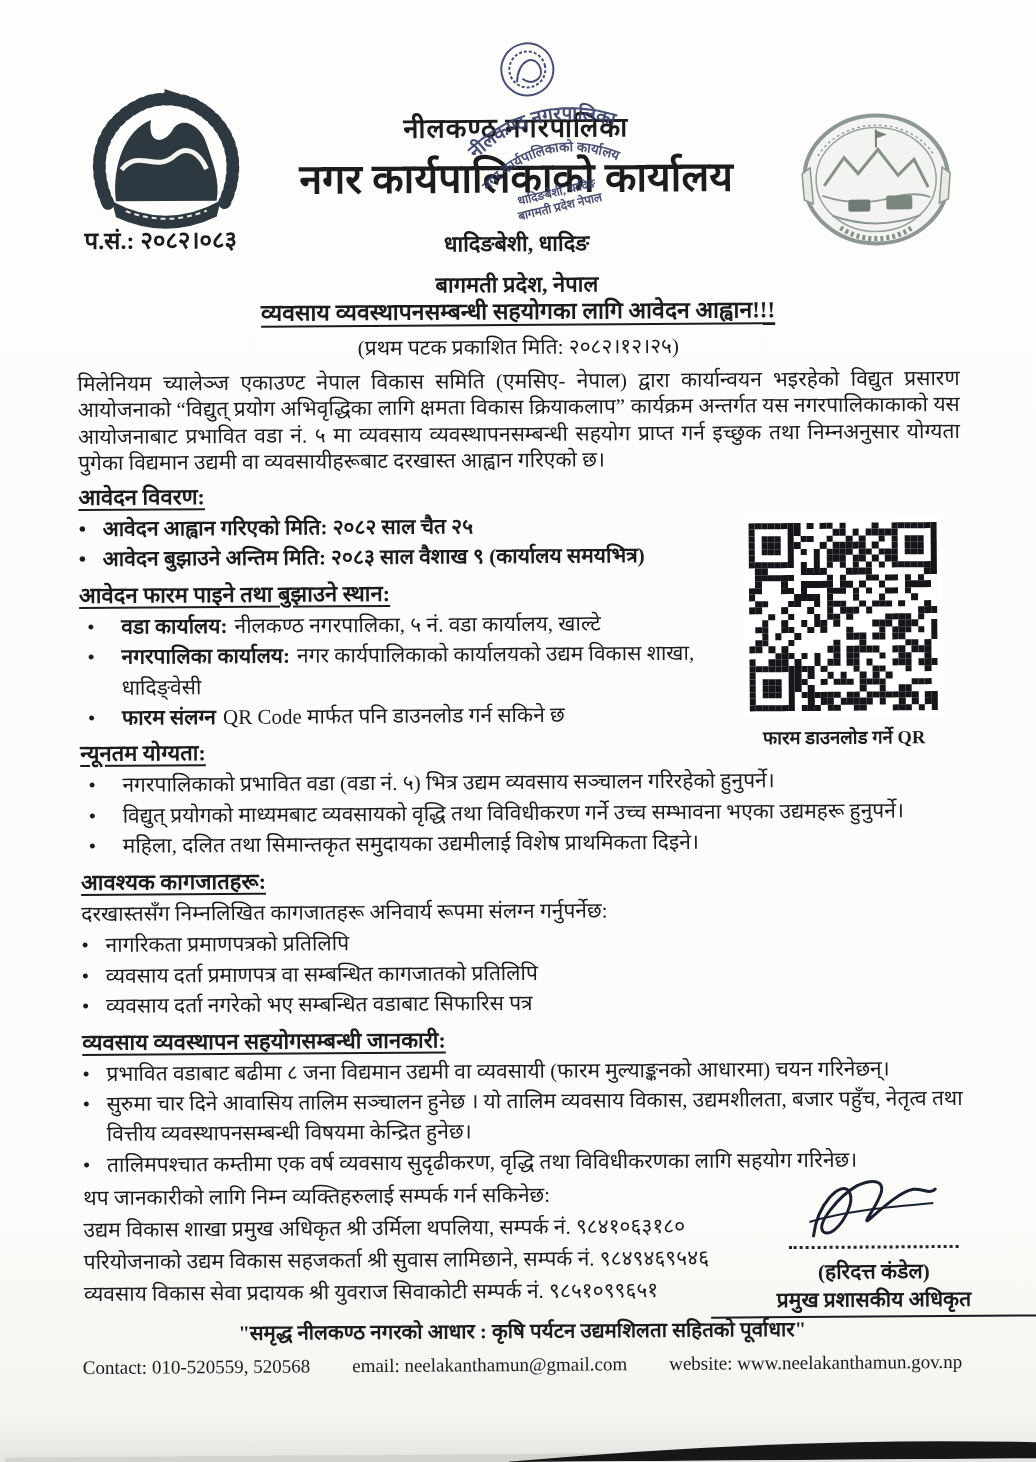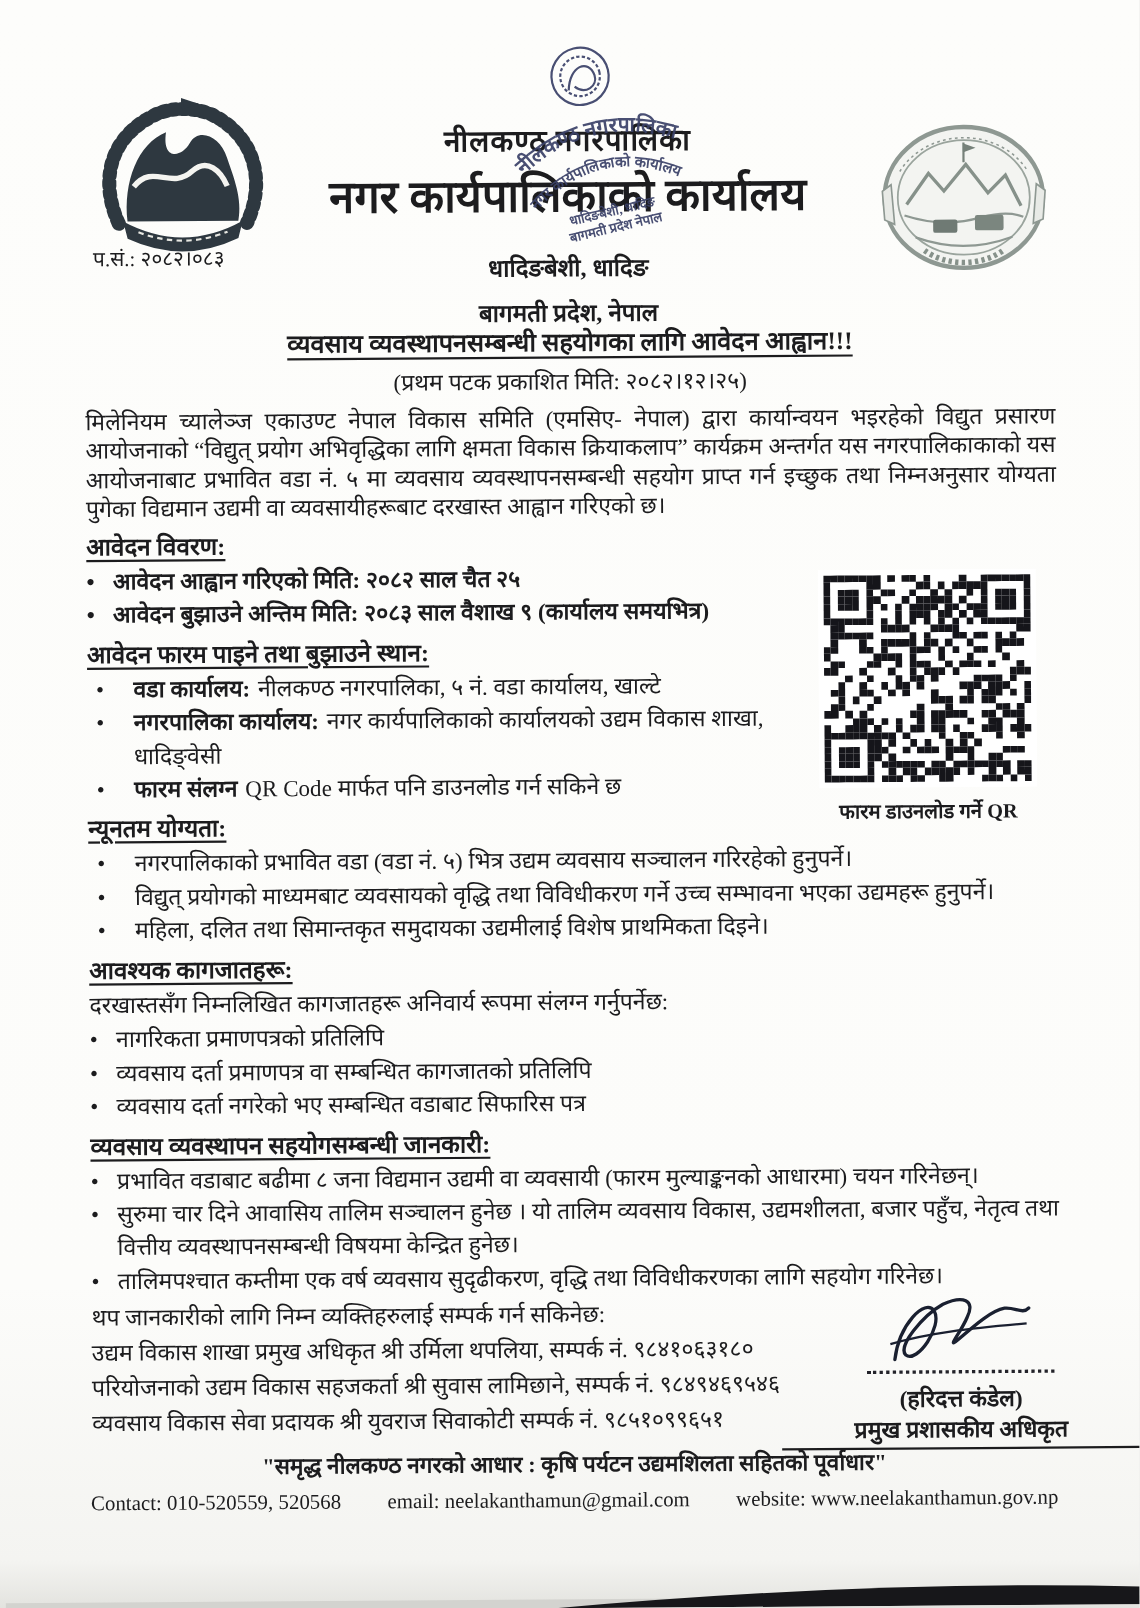--- a/index.html
+++ b/index.html
@@ -11,21 +11,21 @@
   }
   .content{position:absolute;inset:0;transform:rotate(-0.4deg);}
   
   .emblem-left{position:absolute;left:86px;top:84px;width:168px;height:158px;}
   .seal-right{position:absolute;left:792px;top:106px;width:176px;height:152px;}
   .stamp{position:absolute;left:420px;top:26px;width:250px;height:200px;opacity:.92;}
   .muni-name{position:absolute;left:330px;top:108px;width:380px;text-align:center;
     font-size:27px;font-weight:bold;letter-spacing:1px;}
   .office-title{position:absolute;left:210px;top:148px;width:620px;text-align:center;
     font-size:41px;font-weight:bold;}
-  .refs{position:absolute;left:88px;top:218px;font-size:19px;font-weight:normal;line-height:1.7;}
+  .refs{position:absolute;left:88px;top:218px;font-size:24px;font-weight:bold;line-height:1.7;}
   .addr{position:absolute;left:370px;top:224px;width:300px;text-align:center;
     font-size:22px;font-weight:bold;line-height:1.85;}
   
   .flow{position:absolute;left:80px;top:294px;width:882px;}
   .doc-title{text-align:center;font-size:23px;font-weight:bold;text-decoration:underline;
     text-underline-offset:5px;text-decoration-thickness:2px;margin:0 0 6px 0;}
   .published{text-align:center;font-size:21px;margin:0 0 8px 0;}
   .intro{font-size:21px;line-height:1.26;text-align:justify;margin:0 0 4px 0;}
   .sec-h{font-size:22px;font-weight:bold;text-decoration:underline;text-underline-offset:4px;
     text-decoration-thickness:1.8px;margin:4px 0 3px 0;}

